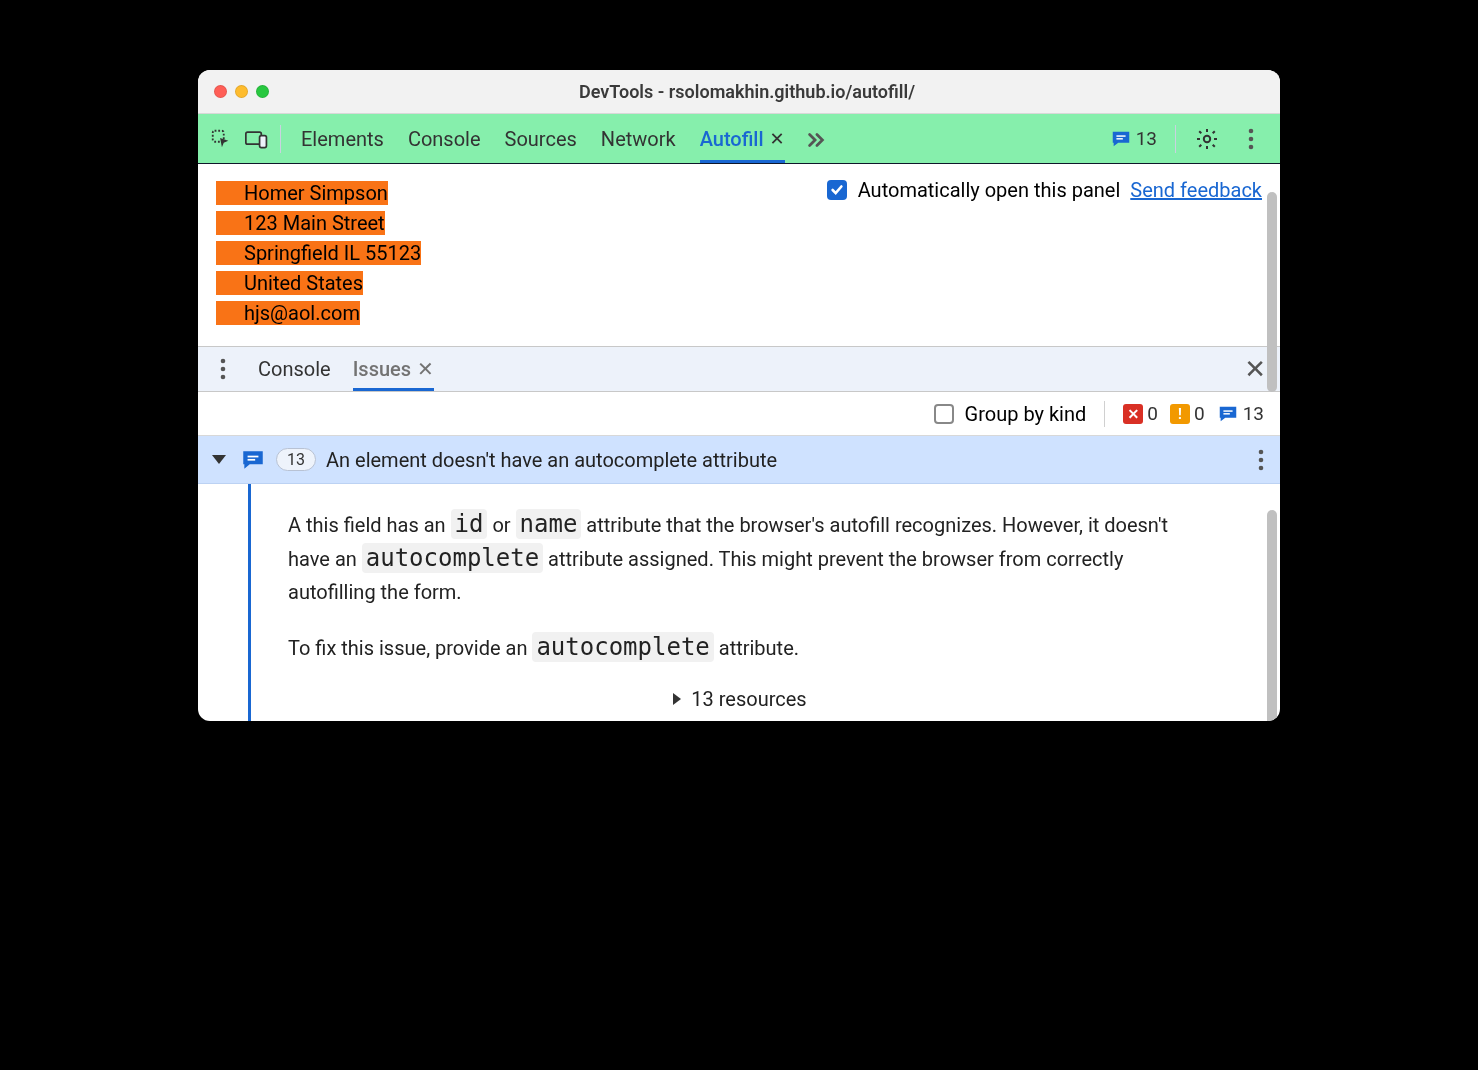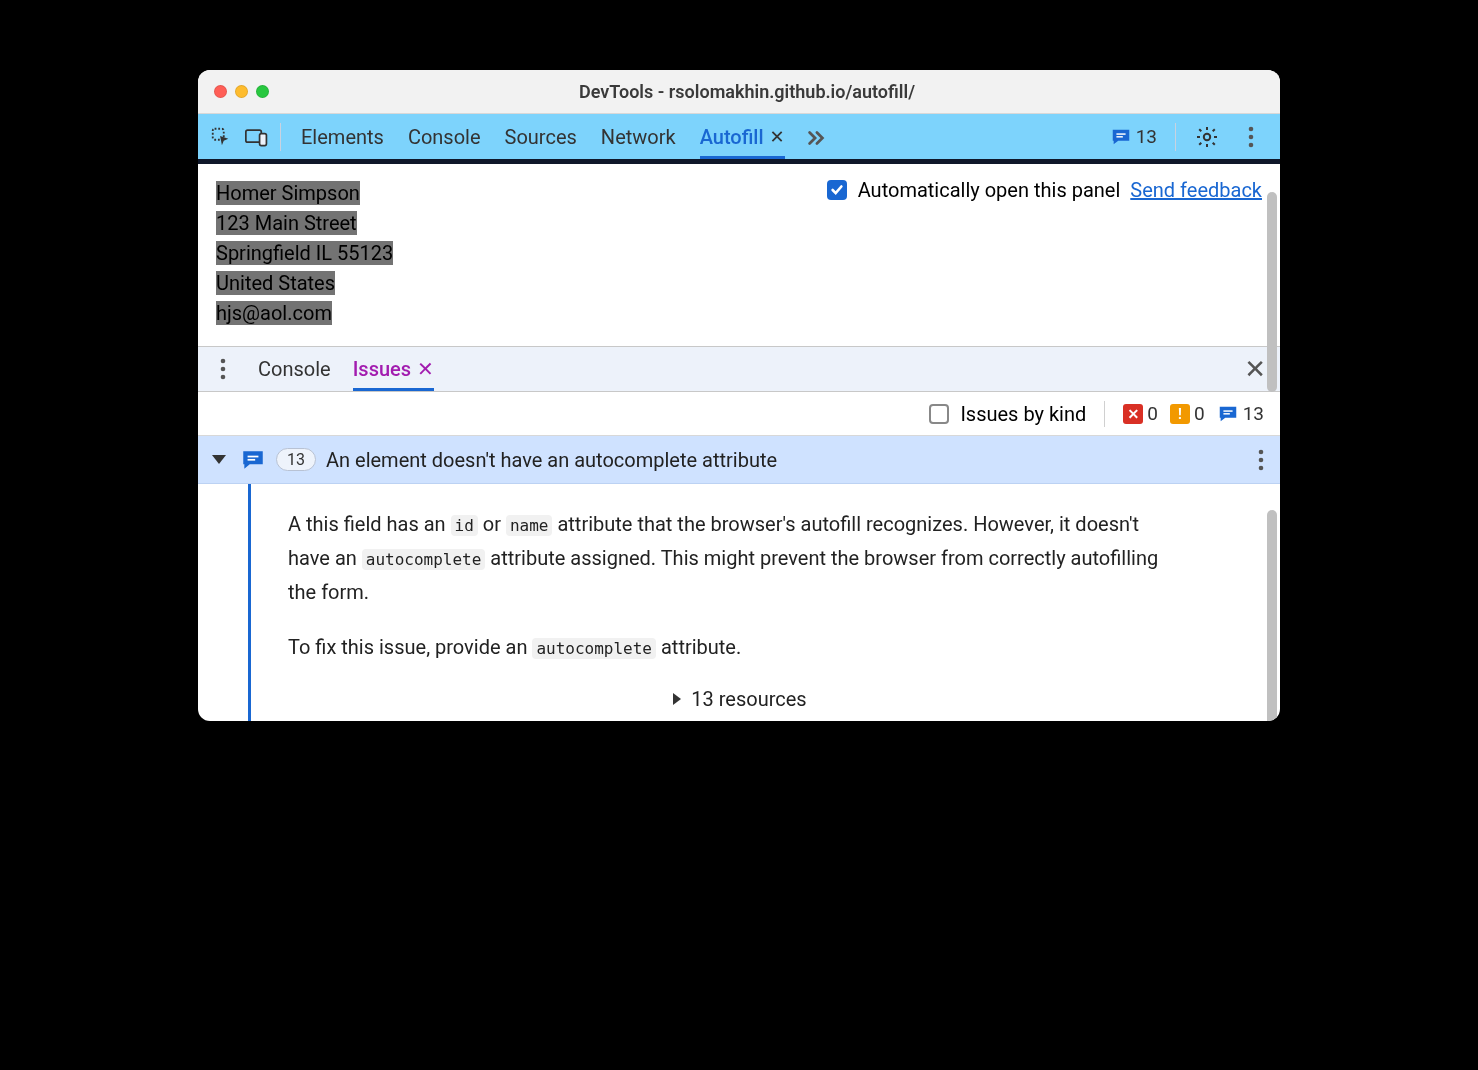--- a/index.html
+++ b/index.html
@@ -44,22 +44,22 @@
     text-align: center;
     font-size: 18px;
     font-weight: 600;
     color: #3a3a3a;
     pointer-events: none;
     padding-left: 28px;
   }
   
   .tabbar {
     height: 50px;
-    background: #7dd3fc;
-    border-bottom: 5px solid #0f172a;
+    background: #86efac;
+    border-bottom: 1px solid #0f172a;
     display: flex;
     align-items: center;
     padding: 0 6px;
     gap: 2px;
   }
   .tool-icon {
     width: 34px; height: 34px;
     display: inline-flex;
     align-items: center;
     justify-content: center;
@@ -121,21 +121,22 @@
     display: flex;
     padding: 14px 18px 18px 18px;
     gap: 20px;
     align-items: flex-start;
   }
   .address {
     font-size: 20px;
     line-height: 30px;
   }
   .address span {
-    background: #737373;
+    background: #f97316;
+    padding-left: 28px;
   }
   .content-right {
     margin-left: auto;
     display: flex;
     align-items: center;
     gap: 10px;
     font-size: 20px;
   }
   .checkbox-ctrl {
     width: 20px; height: 20px;
@@ -179,21 +180,21 @@
     color: #333;
     height: 100%;
     display: flex;
     align-items: center;
     gap: 6px;
     border-bottom: 3px solid transparent;
     padding-top: 3px;
     cursor: pointer;
   }
   .drawer-tab.active {
-    color: #a21caf;
+    color: #737373;
     border-bottom-color: #1967d2;
     font-weight: 500;
   }
   .drawer-close {
     margin-left: auto;
     font-size: 26px;
     color: #555;
     cursor: pointer;
     padding: 0 6px;
   }
@@ -304,21 +305,21 @@
     font-size: 20px;
     color: #222;
     line-height: 33px;
     margin-bottom: 22px;
   }
   code.inl {
     font-family: ui-monospace, SFMono-Regular, Menlo, Consolas, monospace;
     background: #f1f1f1;
     padding: 1px 4px;
     border-radius: 4px;
-    font-size: 16px;
+    font-size: 24px;
   }
   .section-label {
     font-size: 17px;
     letter-spacing: 1.5px;
     color: #555;
     font-weight: 500;
     margin-bottom: 14px;
   }
   .resources-row {
     display: flex;
@@ -459,21 +460,21 @@
         <span>Issues</span>
         <span class="close-x">✕</span>
       </div>
     </div>
     <span class="drawer-close">✕</span>
   </div>
 
   <div class="filter-bar">
     <label class="filter-item">
       <span class="checkbox-empty"></span>
-      <span>Issues by kind</span>
+      <span>Group by kind</span>
     </label>
     <div class="sep-v"></div>
     <div class="count-chip">
       <span class="ic-sq ic-red">✕</span>
       <span>0</span>
     </div>
     <div class="count-chip">
       <span class="ic-sq ic-orange">!</span>
       <span>0</span>
     </div>

